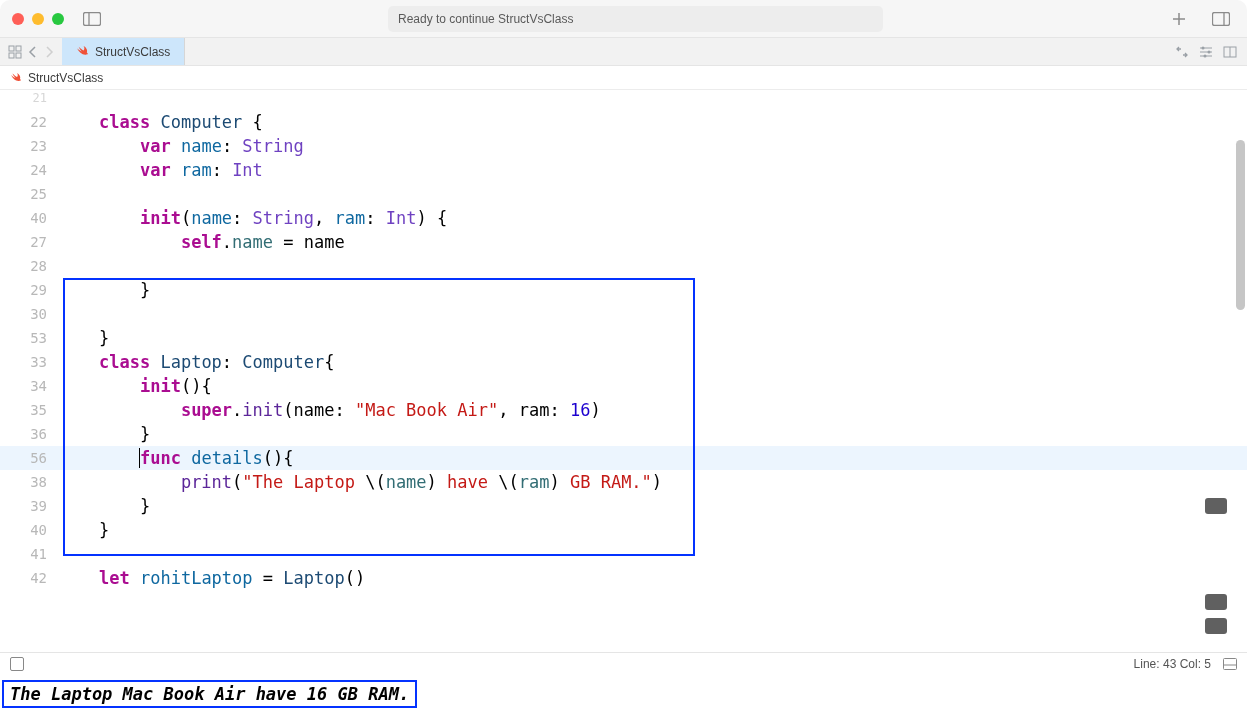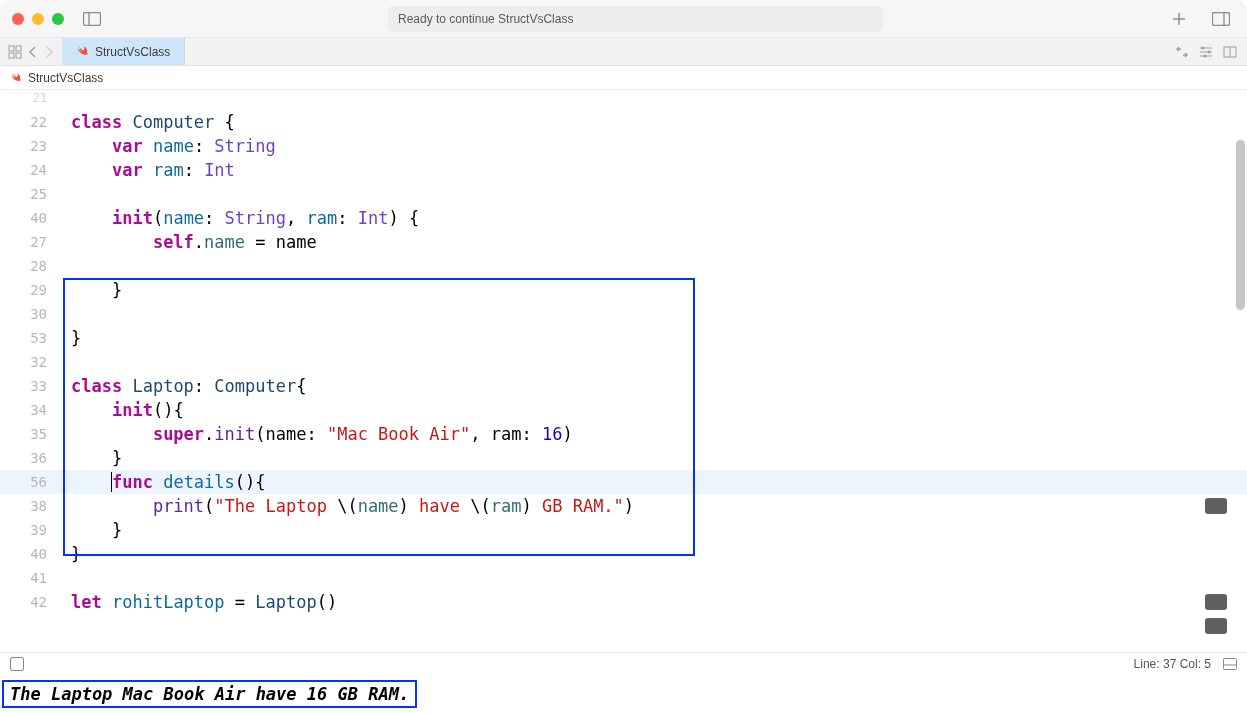--- a/index.html
+++ b/index.html
@@ -81,21 +81,21 @@
   overflow: hidden;
   font-family: "SF Mono", Menlo, Consolas, monospace;
   font-size: 17px;
   line-height: 24px;
 }
 .gutter-bg {
   position: absolute; left: 0; top: 0; bottom: 0; width: 63px;
   background: #fff;
 }
 .lines { position: absolute; left: 0; right: 0; top: -4px; }
-.line { display: flex; height: 24px; }
+.line { display: flex; height: 24px; gap: 28px; }
 .line.hl { background: #ecf5fe; }
 .ln { width: 55px; text-align: right; padding-right: 8px; color: #b8b8b8; font-size: 14px; user-select: none; }
 .ln.cut { color: #d6d6d6; font-size: 12px; }
 .code { padding-left: 16px; white-space: pre; }
 .kw { color: #aa0d91; font-weight: 600; }
 .type { color: #1c4a73; }
 .typedk { color: #6f42c1; }
 .name { color: #0f68a0; }
 .str { color: #c41a16; }
 .num { color: #1c00cf; }
@@ -304,24 +304,20 @@
     <div class="line">
         <div class="ln">30</div>
         <div class="code"></div>
       </div>
 
     <div class="line">
         <div class="ln">53</div>
         <div class="code"><span class="plain">}</span></div>
       </div>
 
-    <div class="line">
-        <div class="ln">32</div>
-        <div class="code"></div>
-      </div>
 
     <div class="line">
         <div class="ln">33</div>
         <div class="code"><span class="kw">class</span><span class="plain"> </span><span class="type">Laptop</span><span class="plain">: </span><span class="type">Computer</span><span class="plain">{</span></div>
       </div>
 
     <div class="line">
         <div class="ln">34</div>
         <div class="code"><span class="plain">    </span><span class="kw">init</span><span class="plain">(){</span></div>
       </div>
@@ -374,21 +370,21 @@
   <div class="minimap">
     <div class="run-ind" style="top:408px"></div>
     <div class="run-ind" style="top:504px"></div>
     <div class="run-ind" style="top:528px"></div>
   </div>
 </div>
 
 <div class="statusbar">
   <span class="status-left-icon"></span>
   <span class="spacer"></span>
-  <span>Line: 37  Col: 5</span>
+  <span>Line: 43  Col: 5</span>
   <span style="width:12px"></span>
   <span>
     <svg width="14" height="12" viewBox="0 0 14 12">
         <rect x="0.5" y="0.5" width="13" height="11" rx="1" fill="none" stroke="#888"></rect>
         <line x1="0.5" y1="7" x2="13.5" y2="7" stroke="#888"></line>
       </svg>
   </span>
 </div>
 
 <div class="console">

